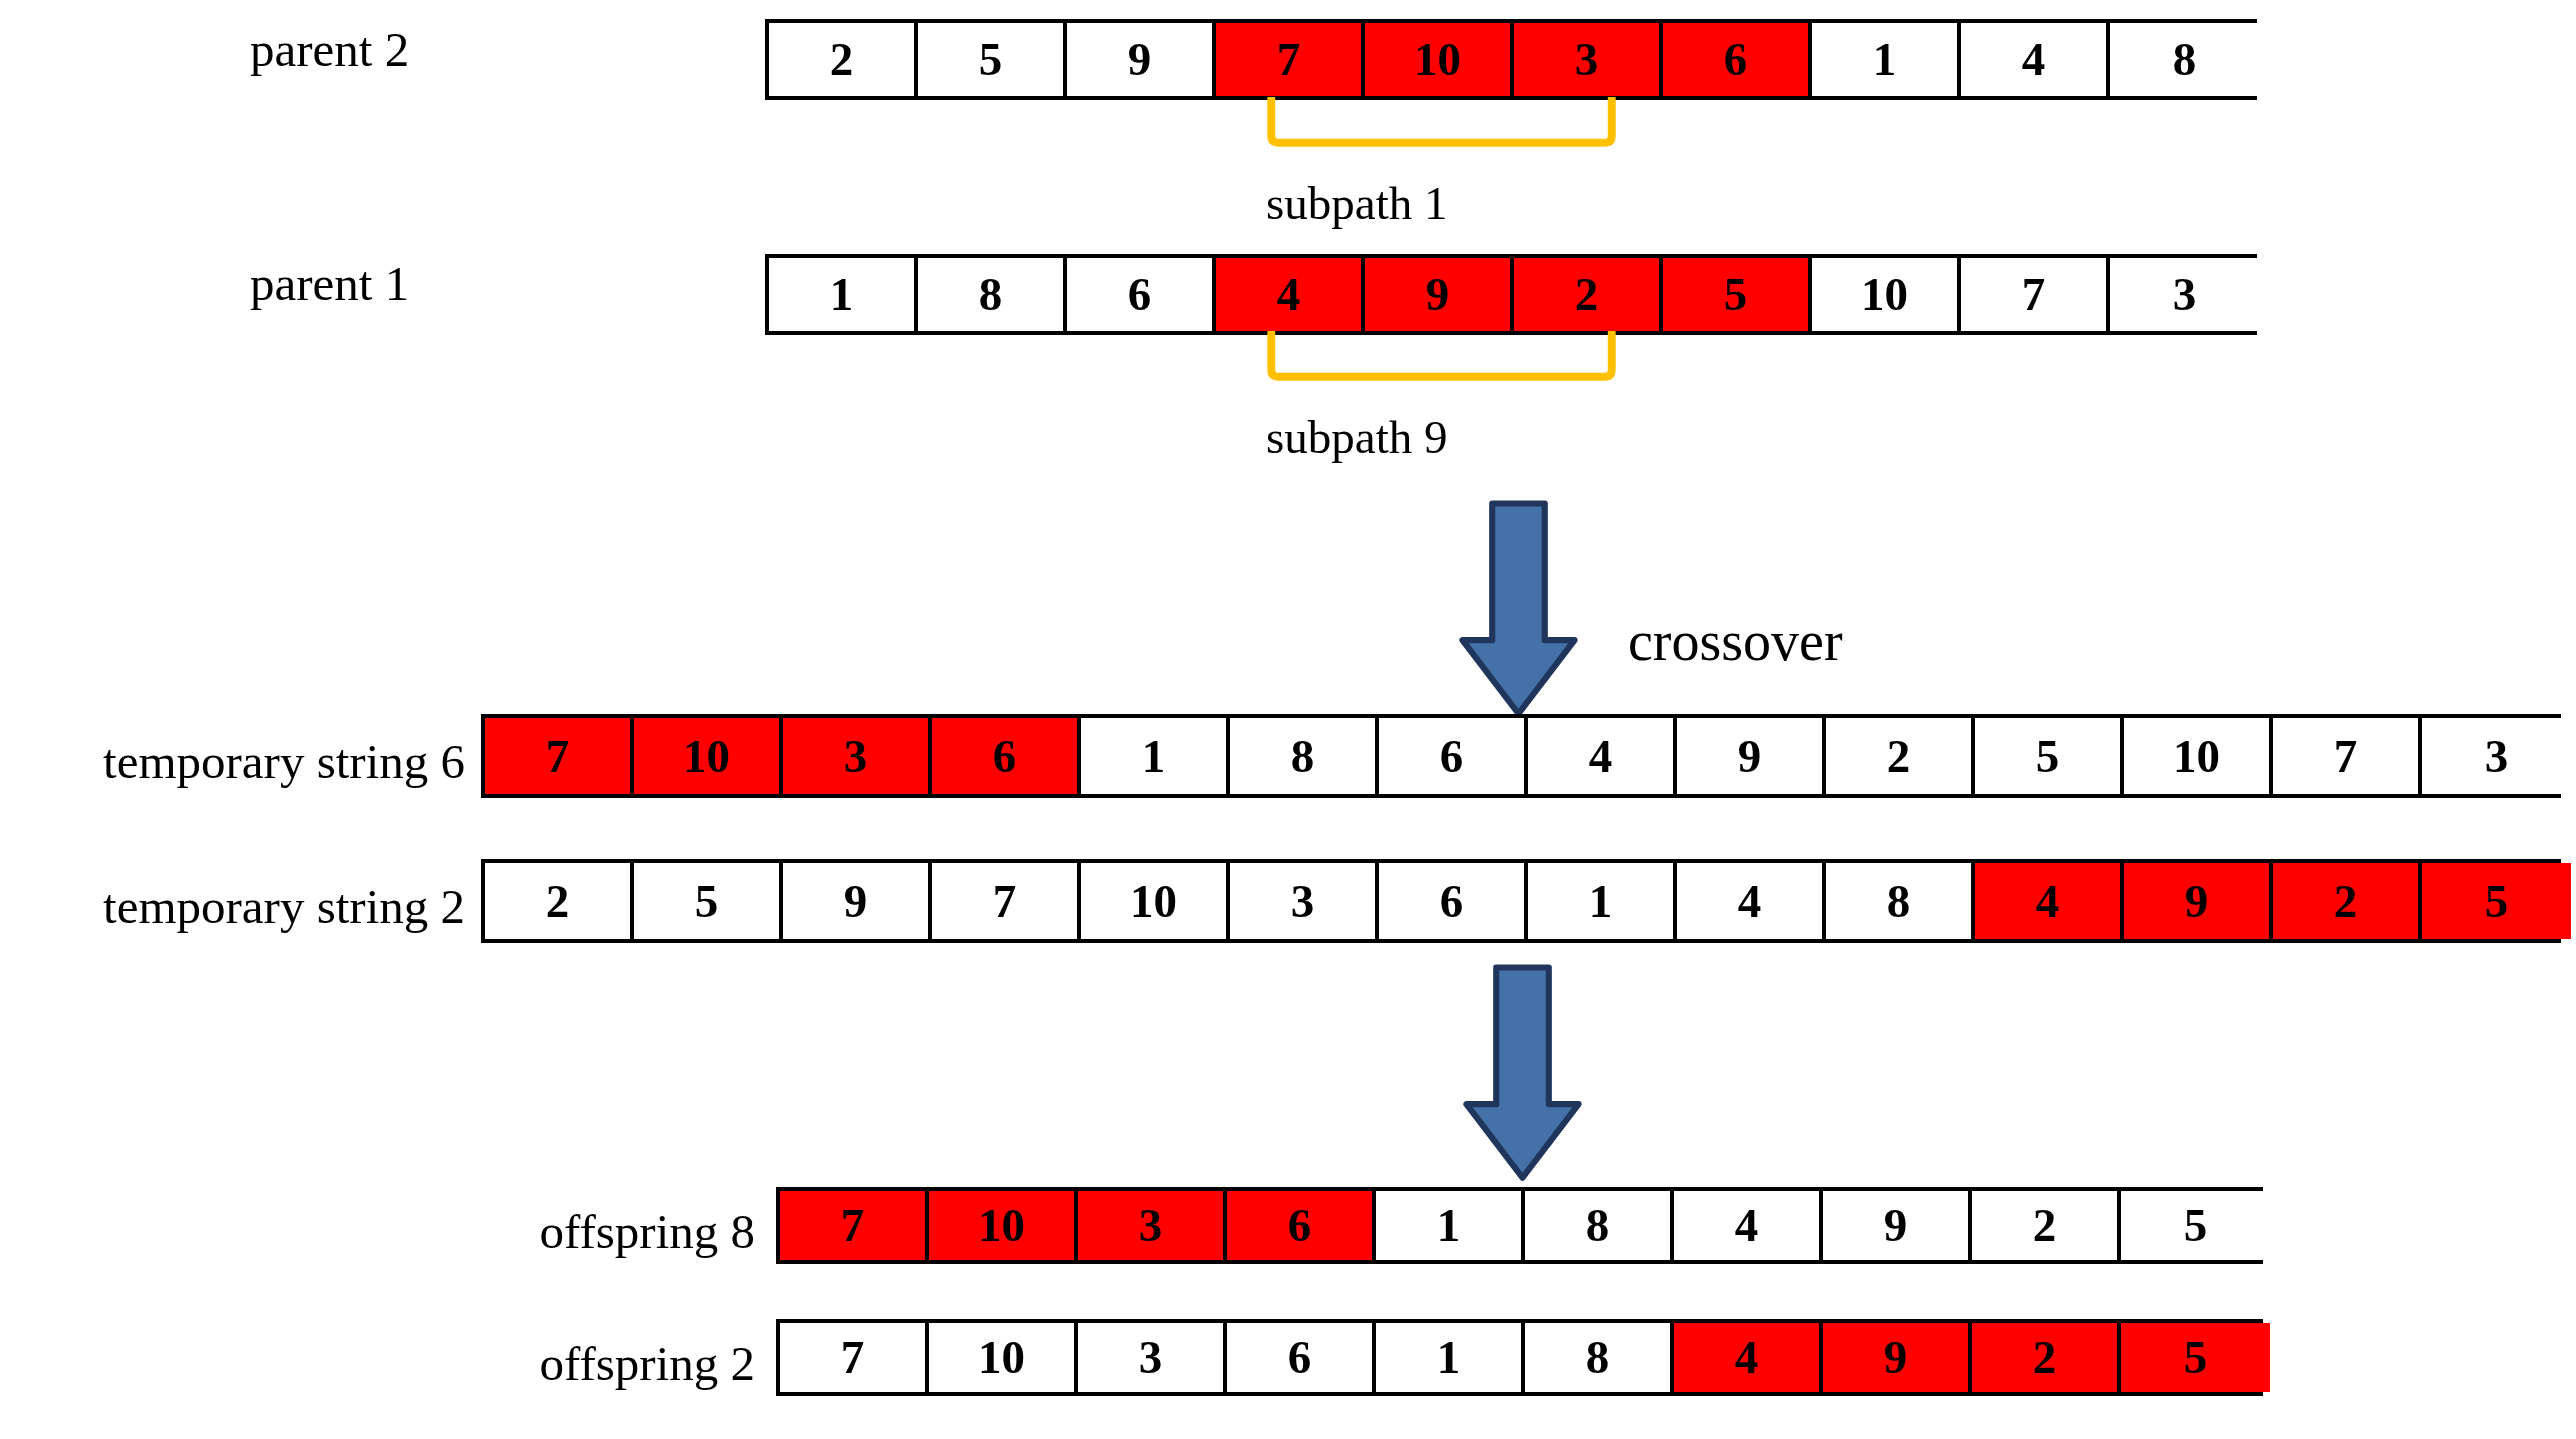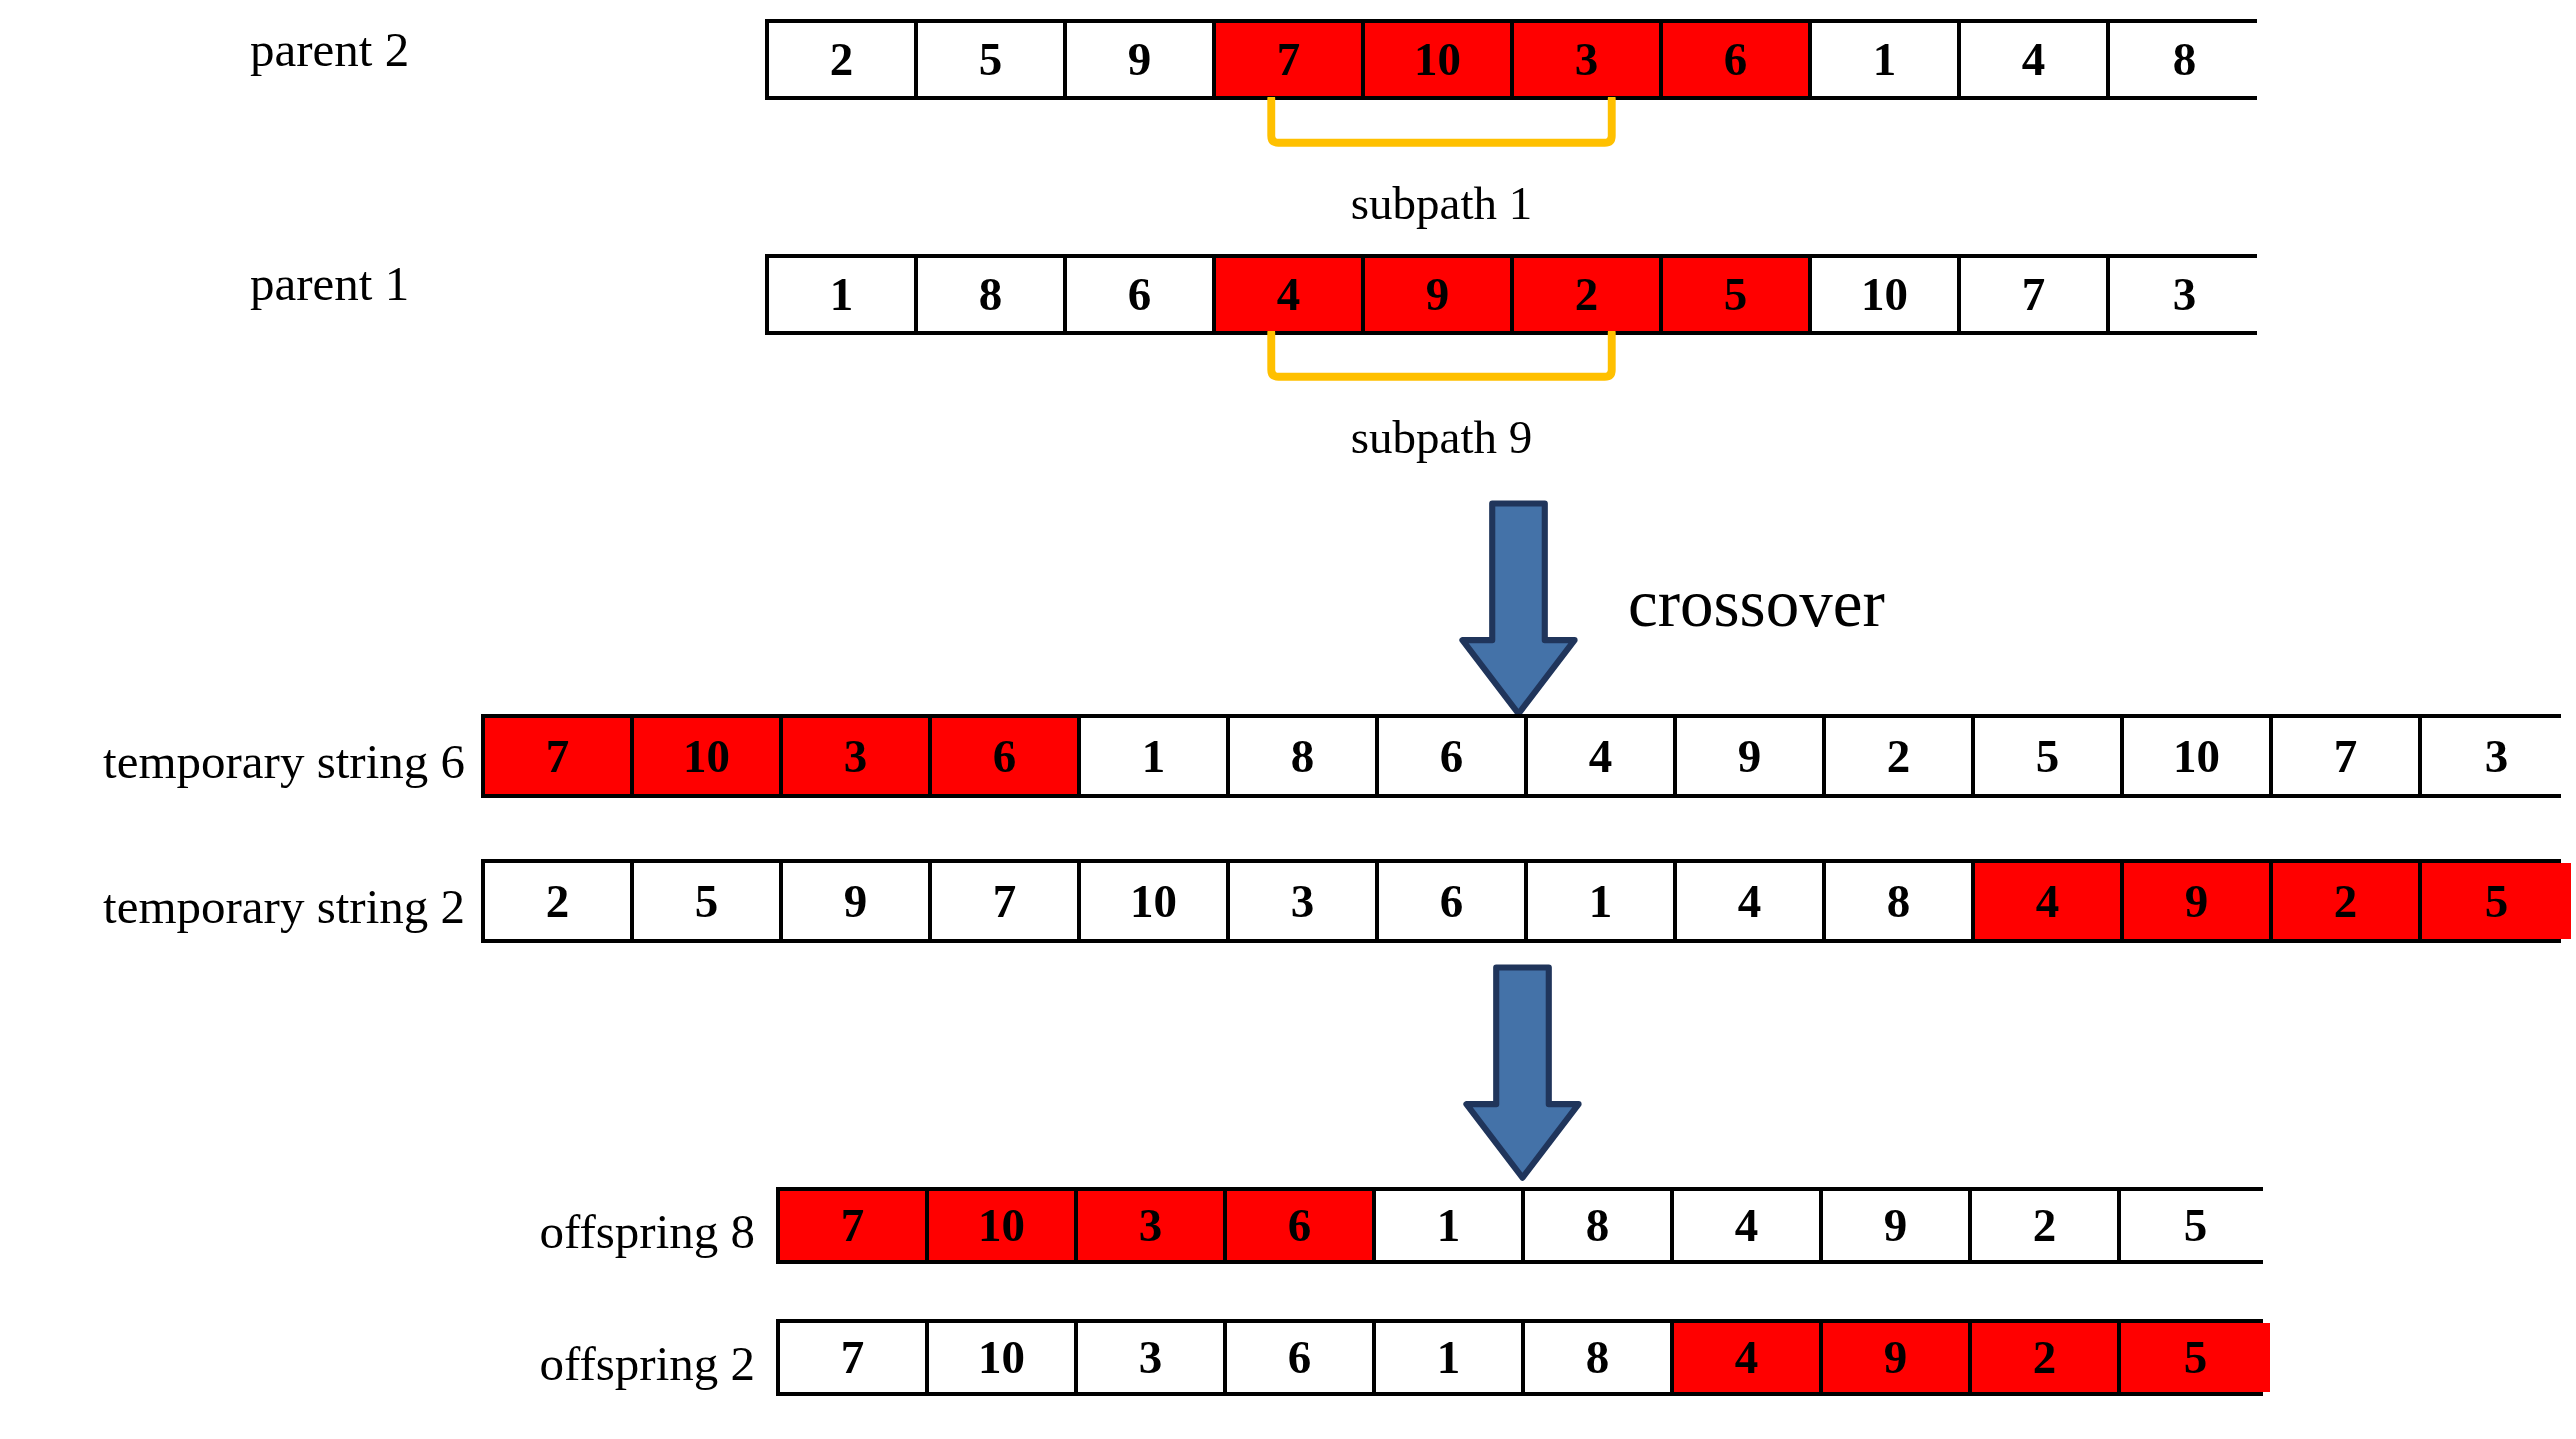--- a/index.html
+++ b/index.html
@@ -58,32 +58,32 @@
   .cell:last-child { border-right: none; }
   .cell.hl { background: #FF0000; }
 
   
   .caption {
     position: absolute;
     font-family: "Liberation Serif", "DejaVu Serif", serif;
     font-size: 47px;
     color: #000000;
     white-space: nowrap;
-    text-align: center;
     line-height: 1;
   }
 
   
   .stage-label {
     position: absolute;
     font-family: "Liberation Serif", "DejaVu Serif", serif;
-    font-size: 67px;
+    font-size: 56px;
     color: #000000;
     white-space: nowrap;
     line-height: 1;
+    margin-top: 43px;
   }
 
   
   .bracket {
     position: absolute;
   }
   .bracket svg { display: block; }
 
   
   .arrow { position: absolute; }

